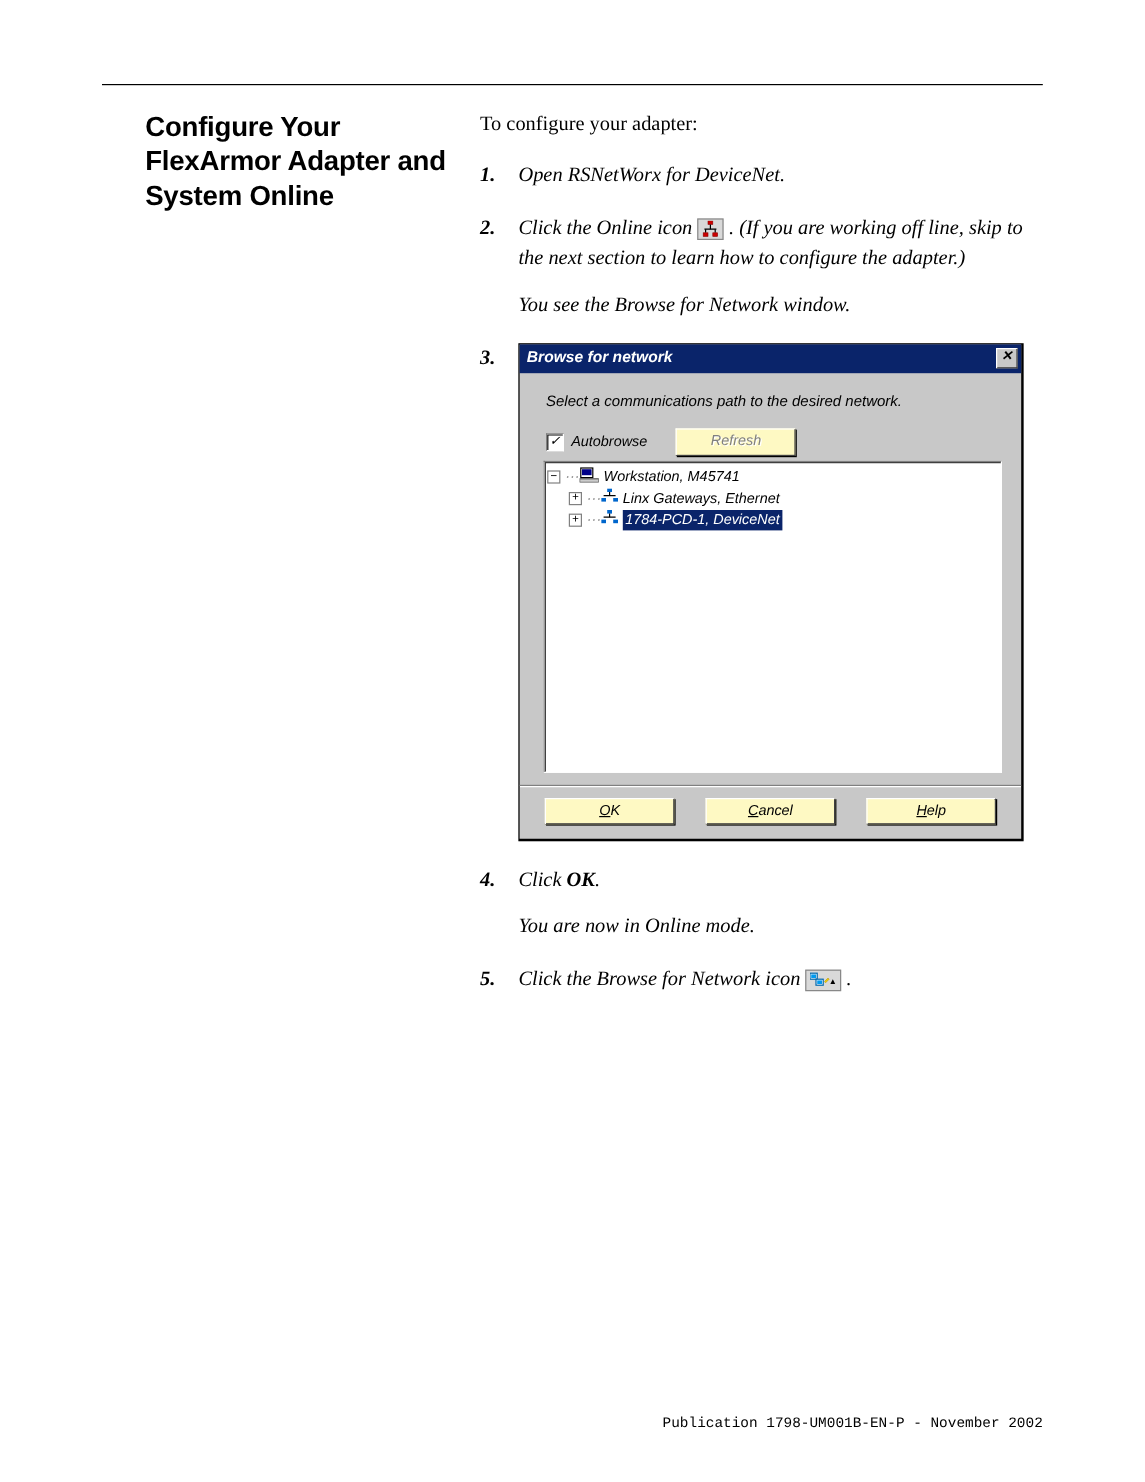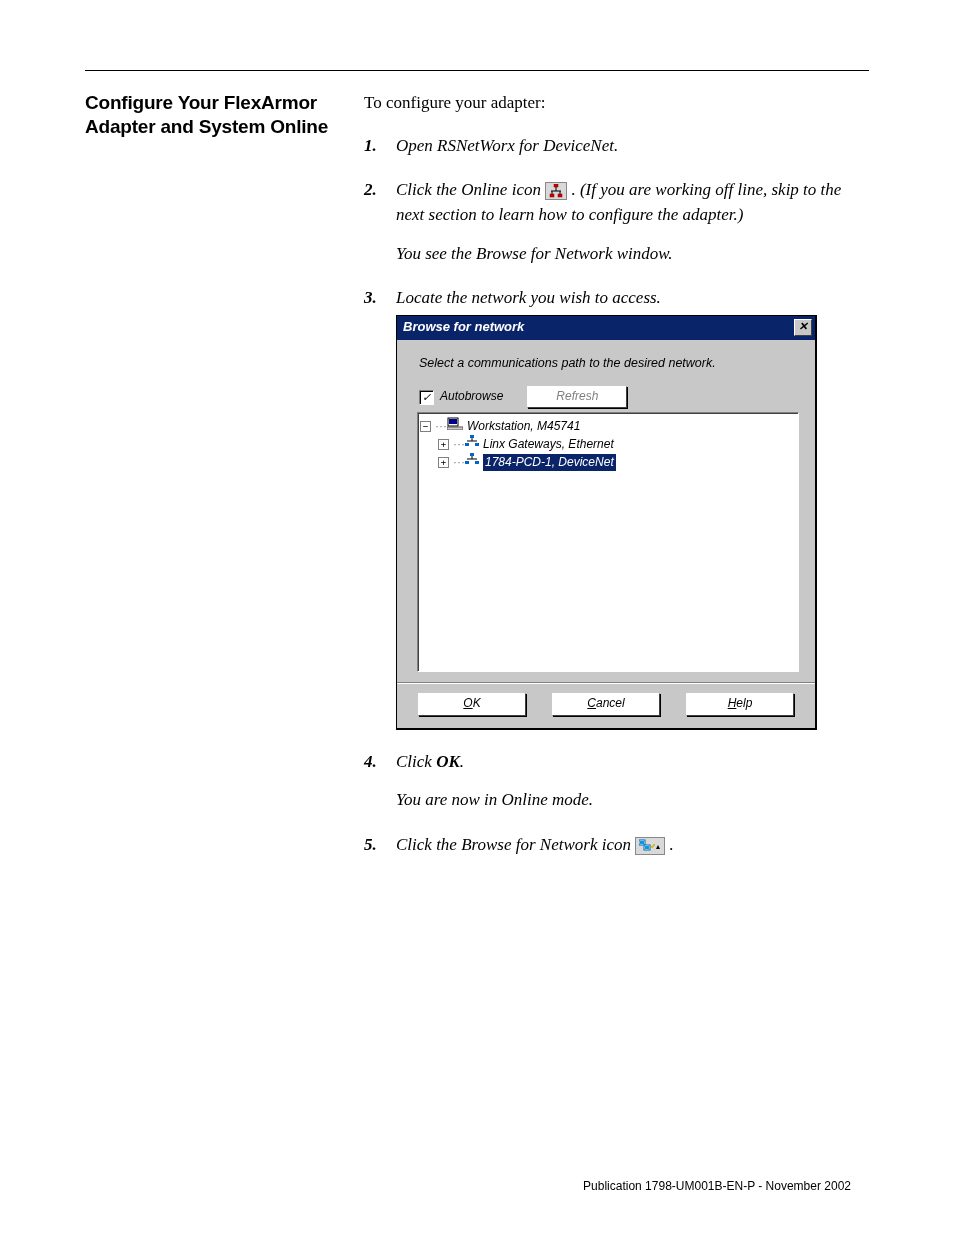--- a/index.html
+++ b/index.html
@@ -36,23 +36,24 @@
   .columns {
     display: flex;
     align-items: flex-start;
     gap: 24px;
   }
   .side-heading {
     width: 255px;
     flex: 0 0 255px;
     font-family: Arial, Helvetica, sans-serif;
     font-weight: bold;
-    font-size: 19px;
+    font-size: 23px;
     line-height: 1.25;
     letter-spacing: -0.2px;
+    margin-left: 36px;
   }
   .body {
     flex: 1;
     font-size: 17px;
     line-height: 1.45;
   }
   .body p { margin: 0 0 18px 0; }
   ol.steps {
     list-style: none;
     padding: 0;
@@ -120,21 +121,21 @@
   .dlg-instr { margin: 0 0 14px 2px; font-size:12.5px; }
   .toolbar-row { display:flex; align-items:center; gap:6px; margin:0 0 4px 2px;}
   .checkbox {
     width:13px;height:13px;background:#fff;border:1px solid #808080;
     border-right-color:#fff;border-bottom-color:#fff; box-shadow: inset 1px 1px 0 #000;
     display:inline-flex;align-items:center;justify-content:center;font-size:11px;line-height:1;
   }
   .btn {
     min-width: 78px;
     padding: 1px 10px 2px;
-    background:#ffffff;
+    background:#fef9c3;
     border:1px solid #fff;
     border-right-color:#404040;border-bottom-color:#404040;
     box-shadow: 1px 1px 0 #000;
     font-family: Tahoma, Arial, sans-serif;
     font-size:12px;
     text-align:center;
   }
   .btn.disabled { color:#808080; text-shadow: 1px 1px 0 #fff; }
   .tree-pane {
     background:#fff;
@@ -158,22 +159,22 @@
   .tree-sel { background:#0a246a;color:#fff;padding:0 2px;}
   .dlg-buttons {
     display:flex; gap:26px; justify-content:center;
     border-top:1px solid #808080; box-shadow: inset 0 1px 0 #fff;
     padding:10px 0 12px;
   }
   .dlg-buttons .btn { min-width:86px; }
   u.mn { text-decoration: underline; }
 
   .footer {
-    position:absolute; bottom:42px; right:103px;
-    font-family: Liberation Sans, sans-serif;
+    position:absolute; bottom:42px; right:85px;
+    font-family: Liberation Mono, monospace;
     font-size:12px;
   }
 </style>
 </head>
 <body>
 
 <div class="page">
   <hr class="rule">
 
   <div class="columns">
@@ -198,21 +199,20 @@
               <line x1="11" y1="7" x2="11" y2="10" stroke="#000"></line>
               <rect x="1" y="10" width="4" height="3" fill="#c00" stroke="#800" stroke-width="0.5"></rect>
               <rect x="9" y="10" width="4" height="3" fill="#c00" stroke="#800" stroke-width="0.5"></rect>
             </svg>
           </span>
           <span>. (If you are working off line, skip to the next section to learn how to configure the adapter.)</span>
           <p>You see the Browse for Network window.</p>
         </li>
 
         <li>
-          <span>Locate the network you wish to access.</span>
 
           
           <div class="dialog">
             <div class="titlebar">
               <span>Browse for network</span>
               <span class="close">✕</span>
             </div>
             <div class="dlg-body">
               <div class="dlg-instr">Select a communications path to the desired network.</div>
               <div class="toolbar-row">

